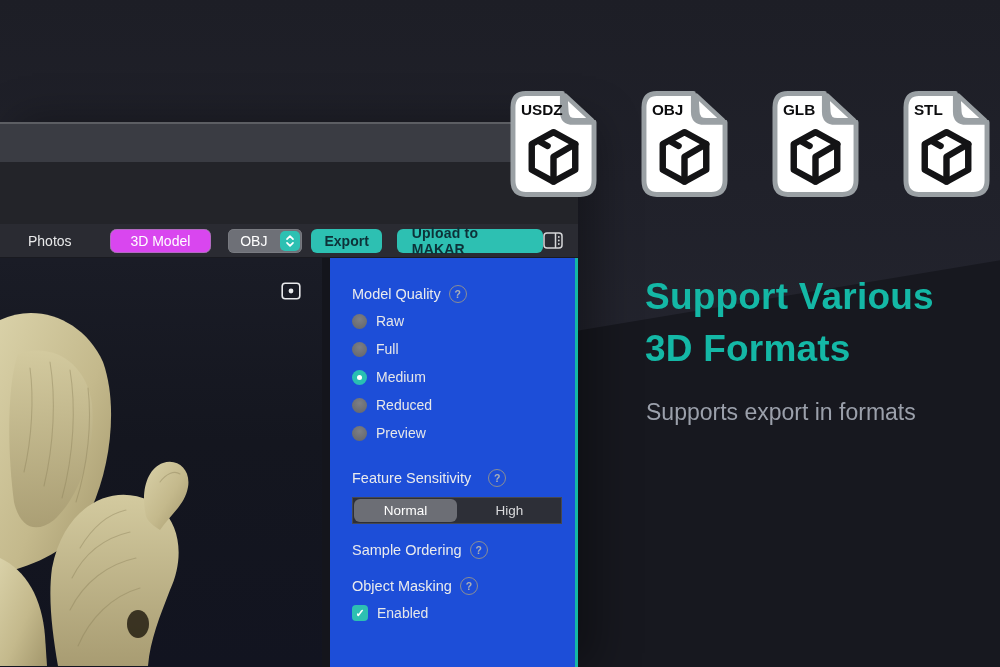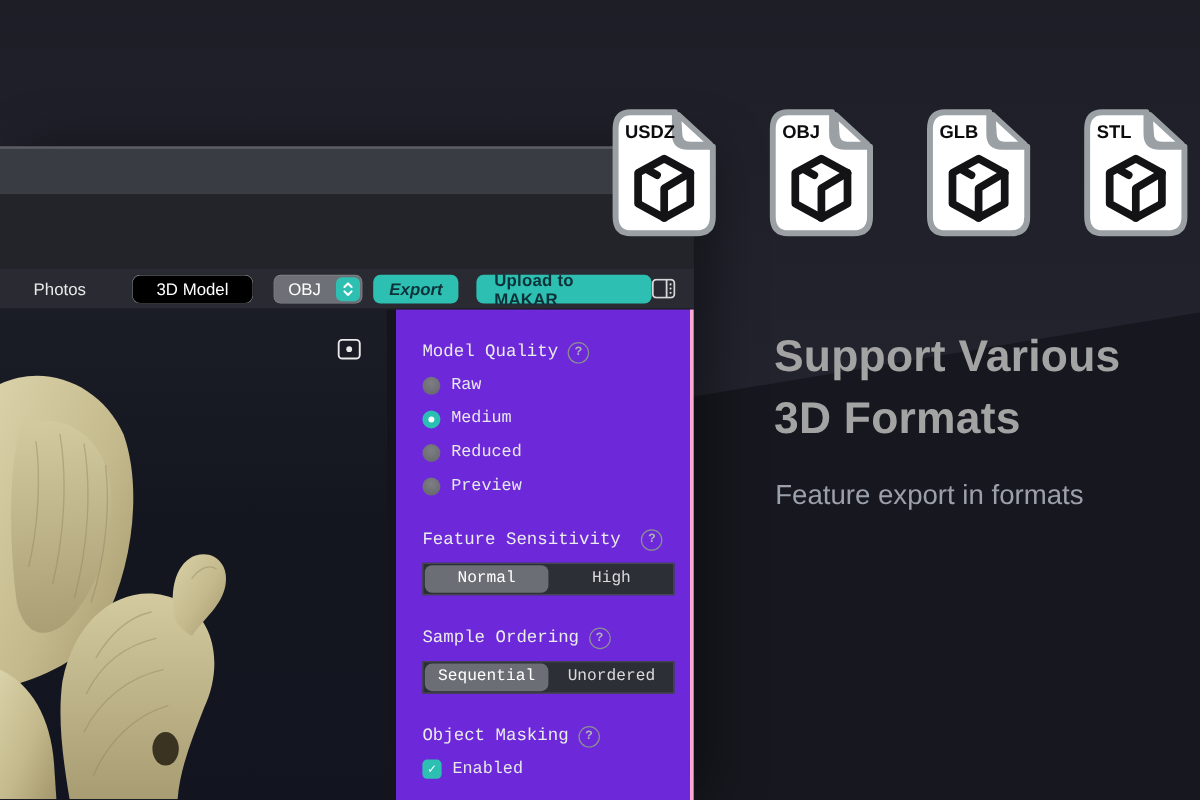--- a/index.html
+++ b/index.html
@@ -22,78 +22,78 @@
     box-shadow:18px 0 40px rgba(0,0,0,.35);
   }
   .titlebar{height:38px;background:#3a3c43;border-top:2px solid #5c5e63;flex:0 0 auto;}
   .subband{height:62px;background:#232429;flex:0 0 auto;}
   .toolbar{
     height:33px;background:#2a2b32;border-bottom:1px solid #191a20;
     display:flex;align-items:center;padding:0 12px 0 28px;flex:0 0 auto;
   }
   .tb-label{font-size:14px;color:#e8e9ea;}
   .btn-gray{
-    width:108px;height:24px;margin-left:38px;border-radius:7px;background:#000000;
+    width:108px;height:24px;margin-left:38px;border-radius:7px;background:#d946ef;
     color:#fff;font-size:14px;display:flex;align-items:center;justify-content:center;
     box-shadow:inset 0 0 0 .5px #8a8c92;
   }
   .select{
     width:79px;height:24px;margin-left:17px;border-radius:6px;background:#6e7077;
     position:relative;display:flex;align-items:center;
     box-shadow:inset 0 0 0 .5px #83858b;
   }
   .select .val{font-size:14px;color:#fff;padding-left:12px;}
   .select .chev{
     position:absolute;right:2px;top:2px;width:20px;height:20px;border-radius:5px;
     background:#2dc0b2;display:flex;align-items:center;justify-content:center;
   }
   .btn-teal{
     height:24px;border-radius:6px;background:#2dc0b2;color:#0d3138;
     font-size:14px;font-weight:700;display:flex;align-items:center;justify-content:center;
   }
-  .btn-export{margin-left:9px;padding:0 13px;font-style:italic;}
+  .btn-export{margin-left:9px;padding:0 13px;}
   .btn-upload{margin-left:15px;padding:0 15px;letter-spacing:.2px;}
   .tb-side{margin-left:auto;margin-right:3px;display:flex;align-items:center;}
   .content{flex:1;display:flex;min-height:0;}
   
   .viewer{
     width:322px;flex:0 0 auto;position:relative;
     background:linear-gradient(180deg,#1a1c26 0%,#14161f 45%,#121420 100%);
     overflow:hidden;
   }
   .focus-btn{position:absolute;top:24px;right:21px;width:20px;height:18px;}
   .divider{width:8px;background:#14151c;flex:0 0 auto;}
   
   .panel{
-    flex:1;background:#6d28d9;border-right:3px solid #f9a8d4;
-    padding:26px 14px 0 22px;overflow:hidden;position:relative;font-family:Liberation Mono, monospace;
+    flex:1;background:#1d4ed8;border-right:3px solid #14b8a6;
+    padding:26px 14px 0 22px;overflow:hidden;position:relative;
   }
   .sec-label{display:flex;align-items:center;gap:8px;height:20px;font-size:14.5px;color:#eaebed;}
   .help{width:16px;height:16px;border-radius:50%;border:1.5px solid #8b8e94;color:#aeb1b6;
     font-size:10.5px;display:flex;align-items:center;justify-content:center;font-weight:700;}
   .radio-row{display:flex;align-items:center;gap:9px;height:22px;margin-top:6px;font-size:14px;color:#e6e7e9;}
   .radio{width:15px;height:15px;border-radius:50%;background:radial-gradient(circle at 50% 35%,#7d7f85,#626469);flex:0 0 auto;}
   .radio.sel{background:#29bfb2;position:relative;}
   .radio.sel::after{content:"";position:absolute;left:5px;top:5px;width:5px;height:5px;border-radius:50%;background:#fff;}
   .seg{
     margin-top:9px;width:208px;height:25px;border-radius:0;background:#2d2f37;
     border:1px solid #46484f;display:flex;position:relative;text-align:right;
   }
   .seg .opt{flex:1;display:flex;align-items:center;justify-content:center;font-size:13.5px;color:#d9dadc;border-radius:6px;}
   .seg .opt.sel{background:#6c6e75;color:#fff;margin:1px;}
-  .gap24{margin-top:24px;gap:17px;} .gap22{margin-top:26px;}
+  .gap24{margin-top:24px;gap:17px;} .gap22{margin-top:16px;}
   .check-row{display:flex;align-items:center;gap:9px;margin-top:9px;font-size:14px;color:#e6e7e9;}
   .checkbox{width:16px;height:16px;border-radius:4px;background:#2dc0b2;color:#fff;font-size:11px;
     display:flex;align-items:center;justify-content:center;font-weight:700;}
   
   .format-row{position:absolute;left:510px;top:90px;display:flex;gap:44px;}
   .file-icon{width:87px;height:108px;}
   .headline{
     position:absolute;left:645px;top:271px;width:340px;
-    font-size:37px;line-height:52px;font-weight:700;color:#a3a3a3;letter-spacing:.2px;
+    font-size:37px;line-height:52px;font-weight:700;color:#14b8a6;letter-spacing:.2px;
   }
   .desc{
     position:absolute;left:646px;top:394px;width:330px;
     font-size:23px;line-height:36px;color:#9ba0ab;
   }
 </style>
 </head>
 <body>
 
 <div class="bg-light"></div>
@@ -186,20 +186,24 @@
 
       <div class="sec-label">
         <span>Model Quality</span>
         <span class="help">?</span>
       </div>
       <div class="radio-row">
         <span class="radio"></span>
         <span>Raw</span>
       </div>
       <div class="radio-row">
+        <span class="radio"></span>
+        <span>Full</span>
+      </div>
+      <div class="radio-row">
         <span class="radio sel"></span>
         <span>Medium</span>
       </div>
       <div class="radio-row">
         <span class="radio"></span>
         <span>Reduced</span>
       </div>
       <div class="radio-row">
         <span class="radio"></span>
         <span>Preview</span>
@@ -211,24 +215,20 @@
       </div>
       <div class="seg">
         <div class="opt sel">Normal</div>
         <div class="opt">High</div>
       </div>
 
       <div class="sec-label gap22">
         <span>Sample Ordering</span>
         <span class="help">?</span>
       </div>
-      <div class="seg">
-        <div class="opt sel">Sequential</div>
-        <div class="opt">Unordered</div>
-      </div>
 
       <div class="sec-label gap22">
         <span>Object Masking</span>
         <span class="help">?</span>
       </div>
       <div class="check-row">
         <span class="checkbox">✓</span>
         <span>Enabled</span>
       </div>
 
@@ -277,14 +277,14 @@
       <path d="M29 51 L38 56"></path>
     </g>
   </svg>
 </div>
 
 <div class="headline">
   <div>Support Various</div>
   <div>3D Formats</div>
 </div>
 <div class="desc">
-  <div>Feature export in formats</div>
+  <div>Supports export in formats</div>
 </div>
 
 </body></html>

